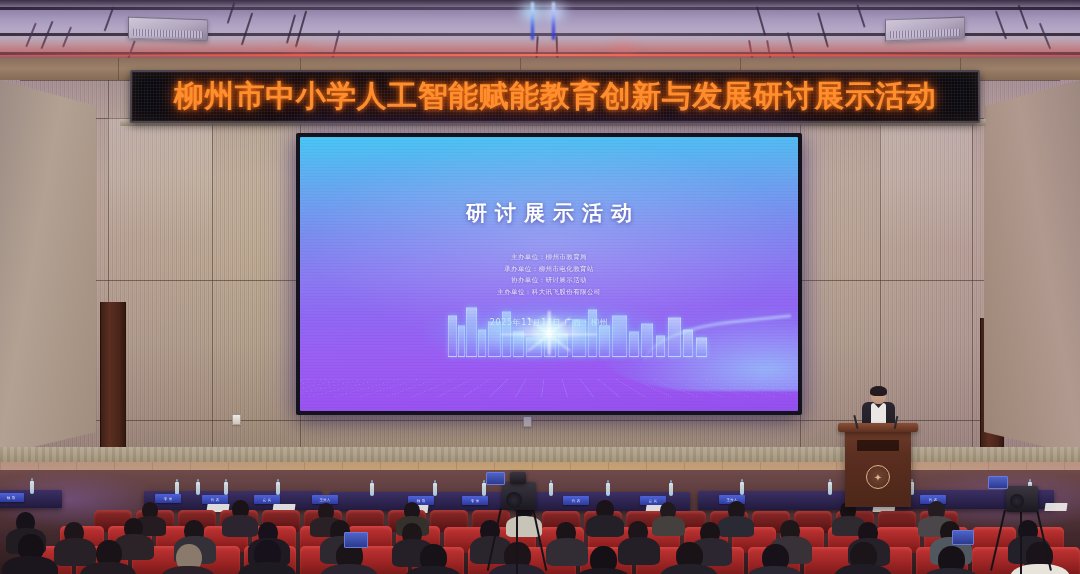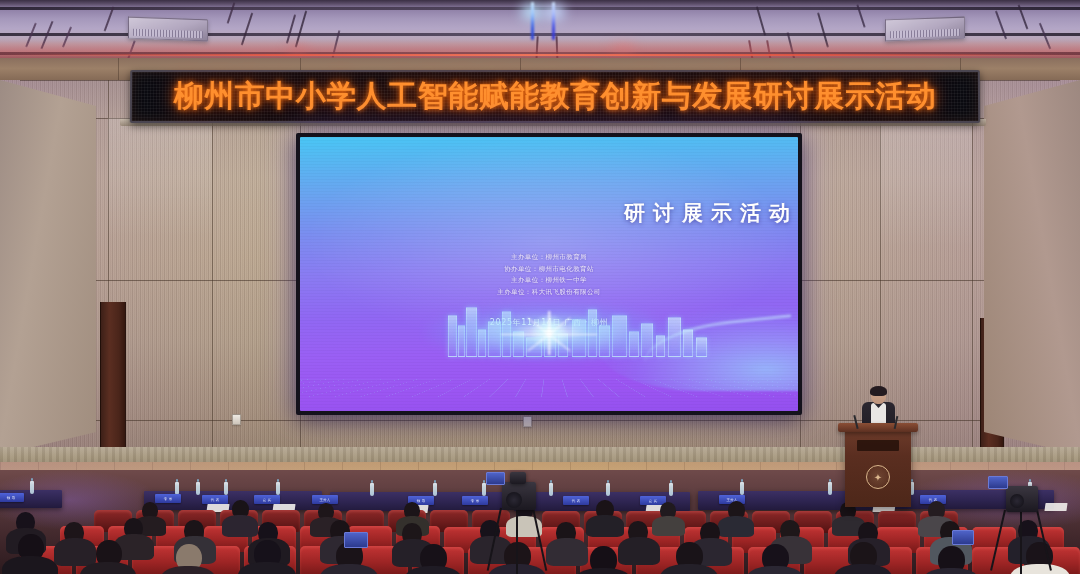--- a/index.html
+++ b/index.html
@@ -89,21 +89,21 @@
   .screen{position:relative;width:100%;height:100%;overflow:hidden;border-radius:1px;
     background:linear-gradient(178deg,#49c6f5 0%,#56b8f2 8%,#6aa4f0 20%,#7b8df0 34%,#8a7bf2 48%,#9068f3 62%,#9a5ff4 76%,#9b55f2 90%,#9450ef 100%);}
   .scr-vignette{position:absolute;inset:0;
     background:radial-gradient(ellipse 70% 55% at 50% 38%,rgba(255,255,255,.18),rgba(255,255,255,0) 70%);}
   .scr-scan{position:absolute;inset:0;background:repeating-linear-gradient(0deg,rgba(0,0,0,.05) 0 1px,transparent 1px 3px);opacity:.5;}
 
   .scr-title{position:absolute;left:0;right:0;top:30px;text-align:center;color:#fff;
     font-size:20px;font-weight:bold;letter-spacing:1px;
     font-family:"DejaVu Sans","Liberation Sans",sans-serif;
     text-shadow:0 1px 4px rgba(40,30,120,.55);}
-  .scr-title2{position:absolute;left:0;right:0;top:62px;text-align:right;color:#fff;
+  .scr-title2{position:absolute;left:0;right:0;top:62px;text-align:center;color:#fff;
     font-size:21px;font-weight:bold;letter-spacing:8px;text-indent:8px;
     font-family:"DejaVu Sans","Liberation Sans",sans-serif;
     text-shadow:0 1px 4px rgba(40,30,120,.55);}
   .scr-orgs{position:absolute;left:0;right:0;top:115px;text-align:center;}
   .scr-orgs .ln{color:#f2ecff;font-size:6.5px;line-height:11.5px;letter-spacing:.4px;
     font-family:"DejaVu Sans","Liberation Sans",sans-serif;
     text-shadow:0 0 2px rgba(60,40,140,.6);white-space:nowrap;}
   .scr-date{position:absolute;left:0;right:0;top:180px;text-align:center;color:#ffffff;
     font-size:8px;letter-spacing:.6px;font-family:"DejaVu Sans","Liberation Sans",sans-serif;
     text-shadow:0 0 3px rgba(70,40,160,.7);}
@@ -297,22 +297,22 @@
   </div>
 
   <div class="screen-frame">
     <div class="screen">
       <div class="scr-vignette"></div>
 
       <div class="scr-title2">研讨展示活动</div>
 
       <div class="scr-orgs">
         <div class="ln">主办单位：柳州市教育局</div>
-        <div class="ln">协办单位：柳州市电化教育站</div>
-        <div class="ln">主办单位：柳州铁一中学</div>
+        <div class="ln">承办单位：柳州市电化教育站</div>
+        <div class="ln">协办单位：研讨展示活动</div>
         <div class="ln">主办单位：科大讯飞股份有限公司</div>
       </div>
 
       <div class="scr-date">2025年11月14日   广西 · 柳州</div>
 
       <div class="scr-city">
         <div class="grid-floor"></div>
         <div class="swoosh"></div>
         <div class="swoosh2"></div>
         <div class="bld" style="left:148px;width:7px;height:40px;"></div>

